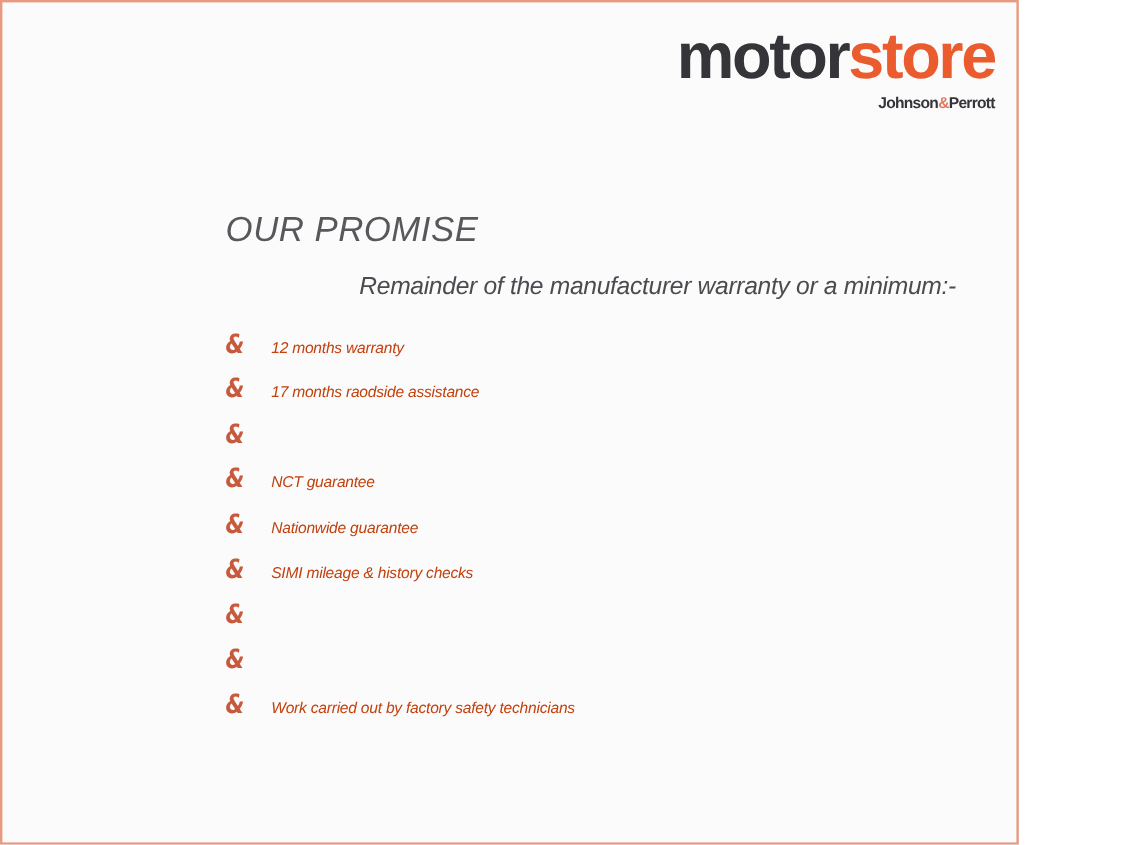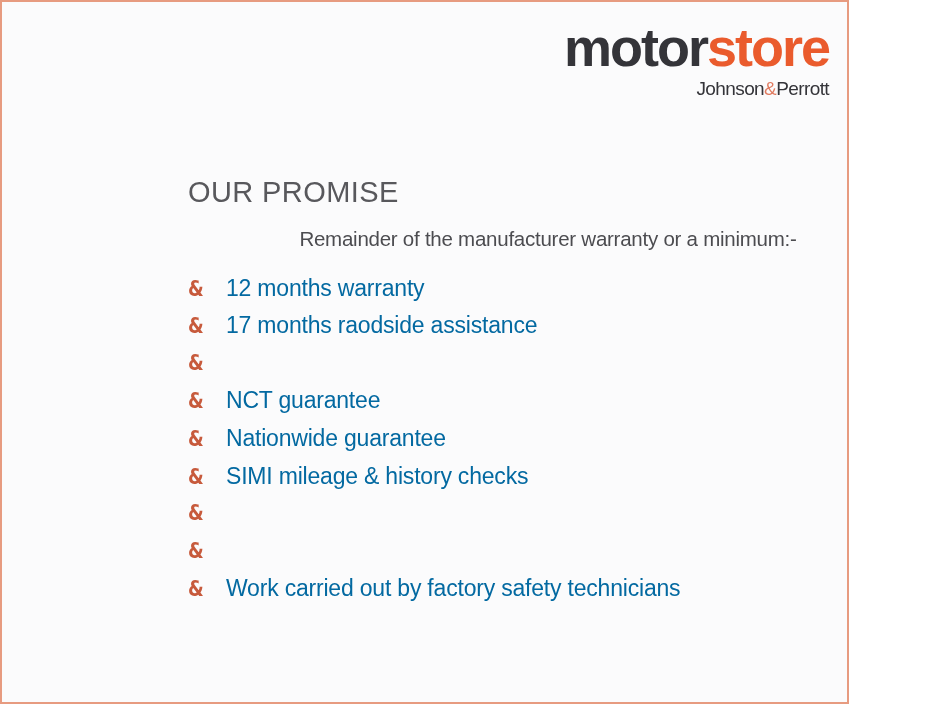--- a/index.html
+++ b/index.html
@@ -56,35 +56,36 @@
     letter-spacing: -2.0px;
     line-height: 1;
     white-space: nowrap;
   }
   .logo-motor { color: #343439; }
   .logo-store { color: #ea5b2d; }
 
   .logo-sub {
     margin-top: 5px;
     font-family: "Liberation Sans", sans-serif;
-    font-size: 19px;
-    font-weight: normal;
+    font-size: 13px;
+    font-weight: bold;
     letter-spacing: -0.6px;
     color: #343439;
     line-height: 1;
     white-space: nowrap;
   }
   .logo-amp { color: #e07a5f; }
 
   
   .content {
     position: absolute;
     left: 186px;
     top: 176px;
     width: 720px;
+    font-style: italic;
   }
 
   .promise-title {
     font-size: 29px;
     font-weight: normal;
     color: #58585c;
     letter-spacing: 0.4px;
     margin: 0 0 21px 0;
     line-height: 1;
   }
@@ -114,22 +115,22 @@
     width: 38px;
     font-size: 22px;
     font-weight: bold;
     color: #c75a3c;
     font-family: "DejaVu Sans", sans-serif;
     transform: scaleX(0.82);
     transform-origin: left center;
     line-height: 1;
   }
   .item-text {
-    font-size: 23px;
-    color: #0369a1;
+    font-size: 13px;
+    color: #c2410c;
     letter-spacing: -0.2px;
     line-height: 1;
     white-space: nowrap;
   }
 </style>
 </head>
 <body>
 
 <div class="slide">
 

